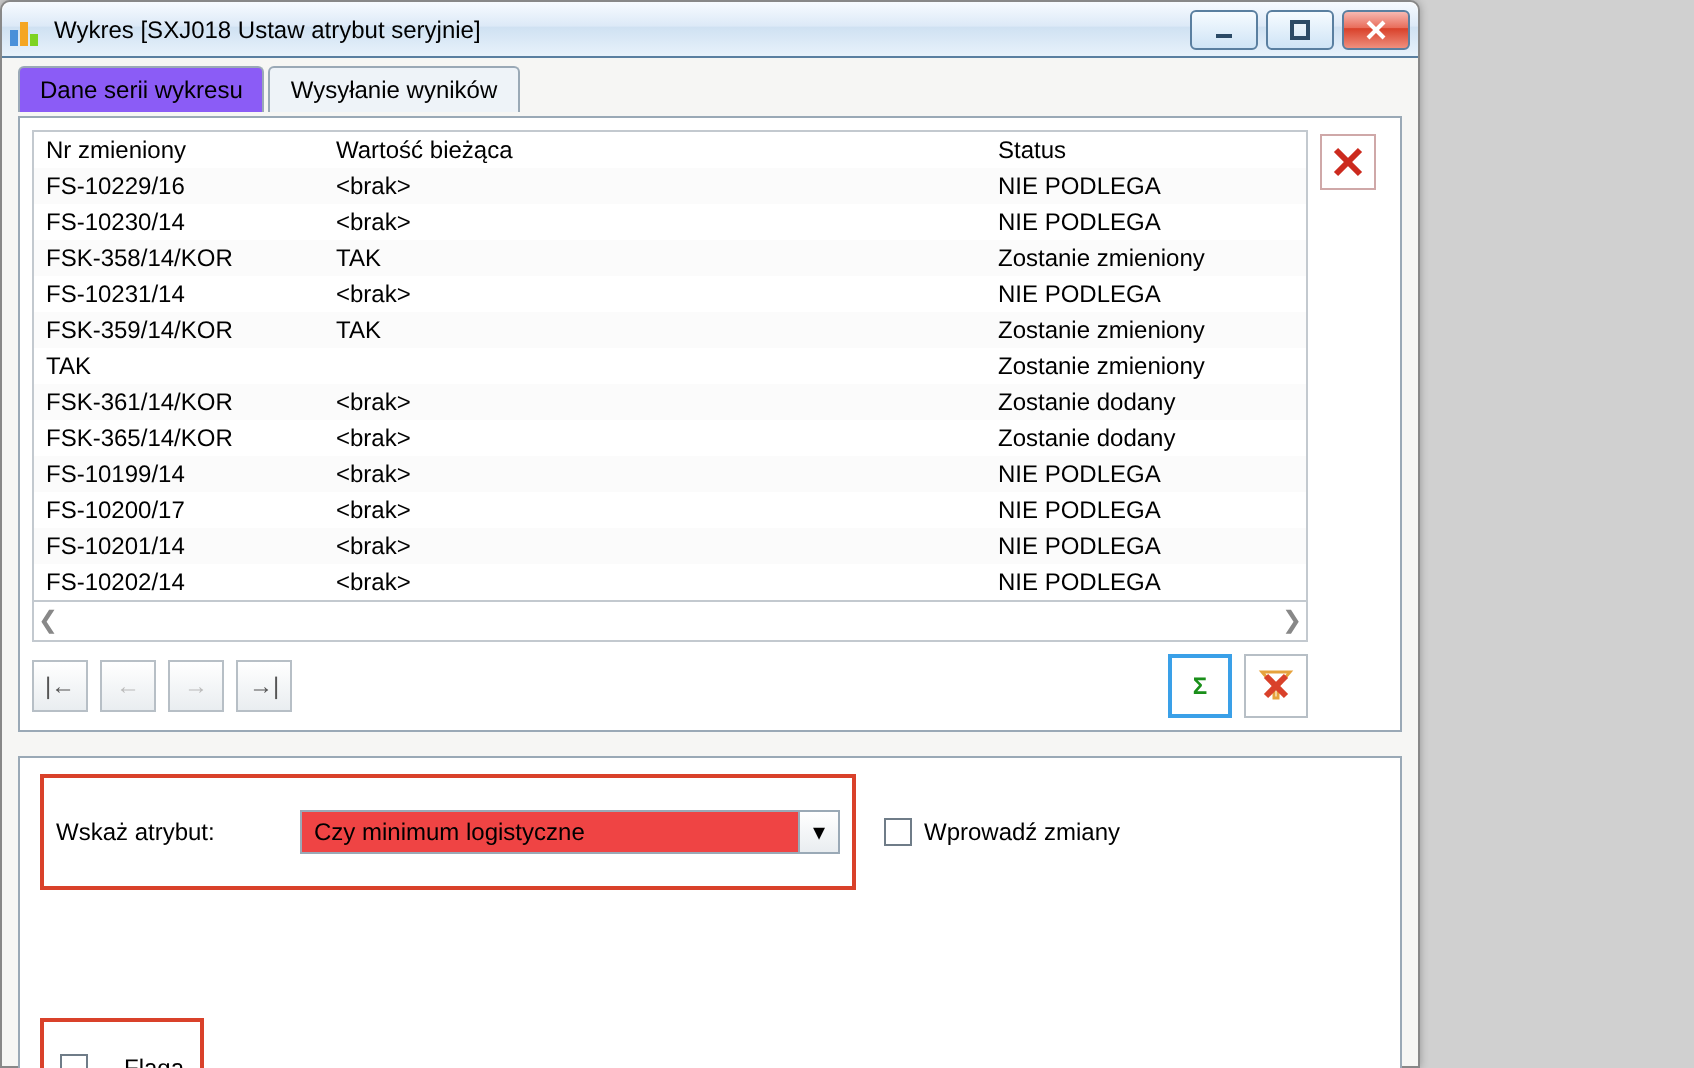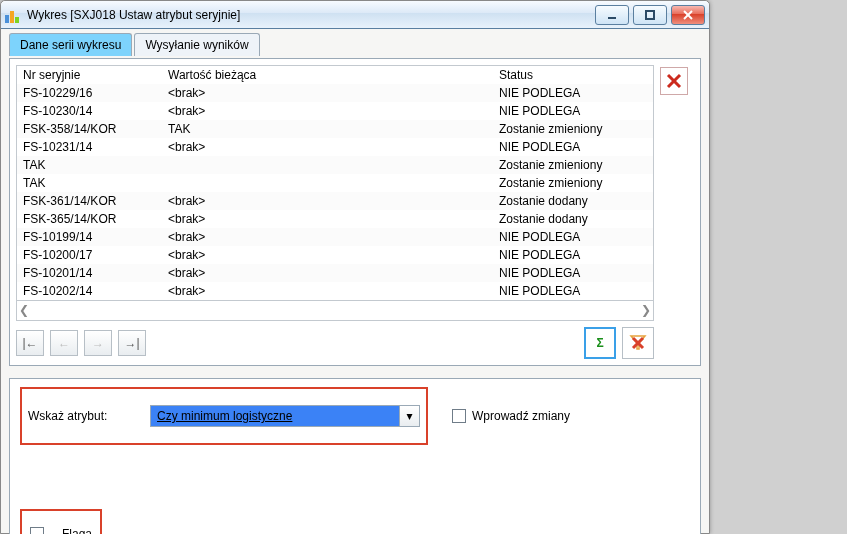--- a/index.html
+++ b/index.html
@@ -11,21 +11,21 @@
   .app-icon span:nth-child(1){height:8px;background:#4a90d9;}
   .app-icon span:nth-child(2){height:12px;background:#f5a623;}
   .app-icon span:nth-child(3){height:6px;background:#7ed321;}
   .titlebar .title { flex:1; color:#000; }
   .win-btns { display:flex; gap:4px; }
   .win-btn { width:34px; height:20px; border:1px solid #5a7fa0; border-radius:3px; background:linear-gradient(#f6fbff,#cfe4f6); display:flex;align-items:center;justify-content:center; color:#2b4a66; font-weight:bold; }
   .win-btn.close { background:linear-gradient(#f7b8b1,#e86b58 45%,#d9412a 46%,#ef8f7e); color:#fff; }
   .client { position:absolute; top:28px; left:0; right:0; bottom:0; background:#f6f6f4; padding:4px 8px 8px 8px; }
   .tabs { display:flex; gap:0; margin-bottom:2px; }
   .tab { padding:4px 10px; border:1px solid #9aa9b6; border-bottom:none; background:#eef3f8; border-radius:3px 3px 0 0; margin-right:2px; cursor:pointer; }
-  .tab.active { background:#7dd3fc; position:relative; z-index:2; }
+  .tab.active { background:#8b5cf6; position:relative; z-index:2; }
   .panel { border:1px solid #9aa9b6; background:#fff; padding:6px; position:relative; }
   .top-panel { height:308px; display:flex; }
   .grid-wrap { flex:1; display:flex; flex-direction:column; }
   .grid { flex:1; border:1px solid #c3c9cf; overflow:hidden; display:flex; flex-direction:column; background:#fff; }
   .grid-header, .grid-row { display:flex; }
   .grid-header { background:#fff; border-bottom:0; }
   .gh, .gc { padding:2px 6px; white-space:nowrap; overflow:hidden; text-overflow:ellipsis; }
   .col-doc { width:145px; }
   .col-val { flex:1; }
   .col-stat { width:160px; }
@@ -40,23 +40,23 @@
   .nav-spacer { flex:1; }
   .big-btn { width:32px; height:32px; border:1px solid #b7bfc6; background:#fff; display:flex;align-items:center;justify-content:center; cursor:pointer;}
   .big-btn.sigma { color:#1a8f1a; font-size:20px; font-weight:bold; border:2px solid #3aa0e8;}
   .big-btn.cancel svg line{stroke:#d9412a;stroke-width:3;}
   .side-col { width:40px; display:flex; flex-direction:column; align-items:center; padding-top:2px; }
   .side-close { width:28px; height:28px; border:1px solid #cfa8a8; background:#fff; display:flex;align-items:center;justify-content:center; cursor:pointer;}
   .side-close svg line{stroke:#cc2a1e;stroke-width:3;}
   .attr-panel { margin-top:12px; padding:8px 10px; }
   .attr-row { display:flex; align-items:center; gap:12px; border:2px solid #d9412a; padding:16px 6px; width:fit-content; }
   .attr-row label { min-width:110px; }
-  .combo { position:relative; width:270px; height:22px; border:1px solid #9aa9b6; background:#3b82f6; display:flex; align-items:center; padding:0 22px 0 6px; cursor:pointer;text-decoration:underline;}
+  .combo { position:relative; width:270px; height:22px; border:1px solid #9aa9b6; background:#ef4444; display:flex; align-items:center; padding:0 22px 0 6px; cursor:pointer;}
   .combo .arrow { position:absolute; right:0; top:0; width:20px; height:100%; border-left:1px solid #9aa9b6; display:flex;align-items:center;justify-content:center; background:linear-gradient(#fff,#e9edf0);}
-  .chk-row { display:inline-flex; align-items:center; gap:6px; margin-left:24px;justify-content:center;}
+  .chk-row { display:inline-flex; align-items:center; gap:6px; margin-left:14px;justify-content:center;}
   .chk { width:14px; height:14px; border:1px solid #6f7c88; background:#fff; display:inline-block;}
   .flag-wrap { margin-top:64px; border:2px solid #d9412a; width:fit-content; padding:16px 8px; display:flex; align-items:center; gap:18px;}
 </style>
 </head>
 <body>
 
 <div class="window">
   <div class="titlebar">
     <span class="app-icon">
         <span></span>
@@ -87,21 +87,21 @@
   <div class="client">
     <div class="tabs">
       <div class="tab active">Dane serii wykresu</div>
       <div class="tab">Wysyłanie wyników</div>
     </div>
 
     <div class="panel top-panel">
       <div class="grid-wrap">
         <div class="grid">
           <div class="grid-header">
-            <div class="gh col-doc">Nr seryjnie</div>
+            <div class="gh col-doc">Nr zmieniony</div>
             <div class="gh col-val">Wartość bieżąca</div>
             <div class="gh col-stat">Status</div>
           </div>
           <div class="grid-body" id="grid-body">
               <div class="grid-row">
                 <div class="gc col-doc">FS-10229/16</div>
                 <div class="gc col-val">&lt;brak&gt;</div>
                 <div class="gc col-stat">NIE PODLEGA</div>
               </div>
               <div class="grid-row">
@@ -113,20 +113,21 @@
                 <div class="gc col-doc">FSK-358/14/KOR</div>
                 <div class="gc col-val">TAK</div>
                 <div class="gc col-stat">Zostanie zmieniony</div>
               </div>
               <div class="grid-row">
                 <div class="gc col-doc">FS-10231/14</div>
                 <div class="gc col-val">&lt;brak&gt;</div>
                 <div class="gc col-stat">NIE PODLEGA</div>
               </div>
               <div class="grid-row">
+                <div class="gc col-doc">FSK-359/14/KOR</div>
                 <div class="gc col-val">TAK</div>
                 <div class="gc col-stat">Zostanie zmieniony</div>
               </div>
               <div class="grid-row">
                 <div class="gc col-val">TAK</div>
                 <div class="gc col-stat">Zostanie zmieniony</div>
               </div>
               <div class="grid-row">
                 <div class="gc col-doc">FSK-361/14/KOR</div>
                 <div class="gc col-val">&lt;brak&gt;</div>

